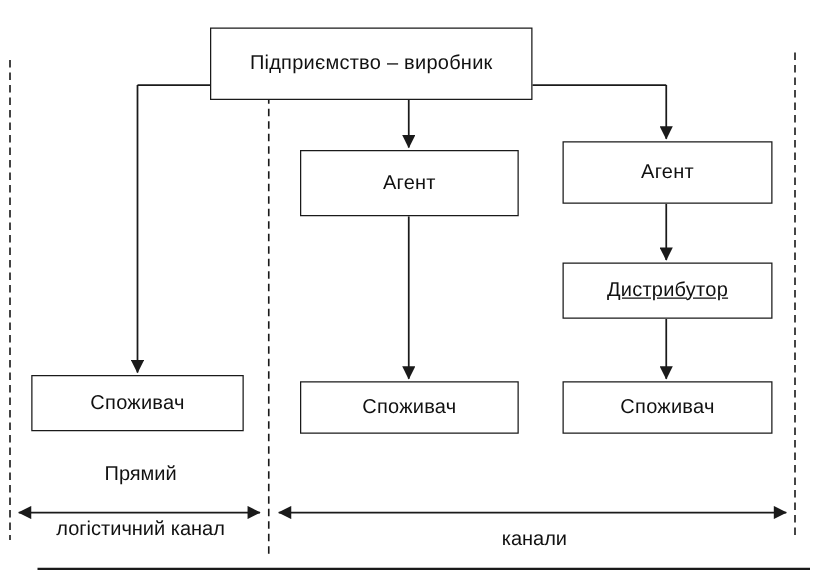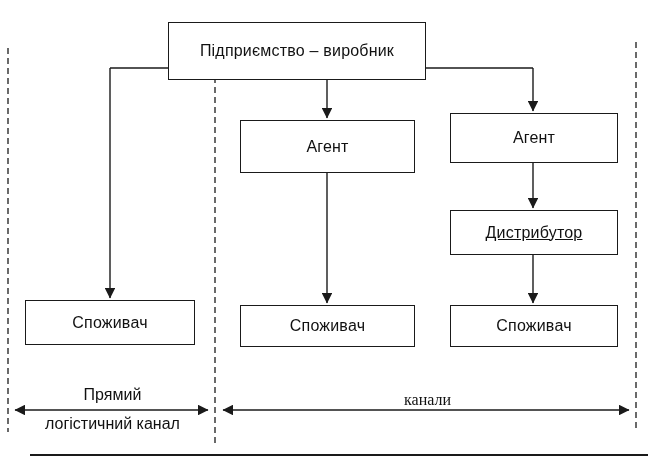--- a/index.html
+++ b/index.html
@@ -46,24 +46,24 @@
   }
   
   .producer      { left: 168px; top: 10px;  width: 258px; height: 58px; margin-top: 12px; }
   .agent-left    { left: 240px; top: 120px; width: 175px; height: 53px; }
   .agent-right   { left: 450px; top: 113px; width: 168px; height: 50px; }
   .distributor   { left: 450px; top: 210px; width: 168px; height: 45px; text-decoration: underline; }
   .consumer-left { left: 25px;  top: 300px; width: 170px; height: 45px; }
   .consumer-mid  { left: 240px; top: 305px; width: 175px; height: 42px; }
   .consumer-right{ left: 450px; top: 305px; width: 168px; height: 42px; }
   
-  .direct-l1  { left: 30px;  top: 385px; width: 165px; }
+  .direct-l1  { left: 30px;  top: 370px; width: 165px; }
   .direct-l2  { left: 10px;  top: 414px; width: 205px; }
   .echelon-l1 { left: 250px; top: 385px; width: 355px; }
-  .echelon-l2 { left: 250px; top: 390px; width: 355px; font-family: Liberation Serif, serif; }
+  .echelon-l2 { left: 250px; top: 422px; width: 355px; }
 </style>
 </head>
 <body>
 
 <div class="canvas">
 
   <svg class="lines" viewBox="0 0 655 462">
     <defs>
       <marker id="ah" viewBox="0 0 10 10" refX="9.5" refY="5" markerWidth="8" markerHeight="7.5" orient="auto-start-reverse">
         <path d="M0,0 L10,5 L0,10 z" fill="#1a1a1a"></path>

